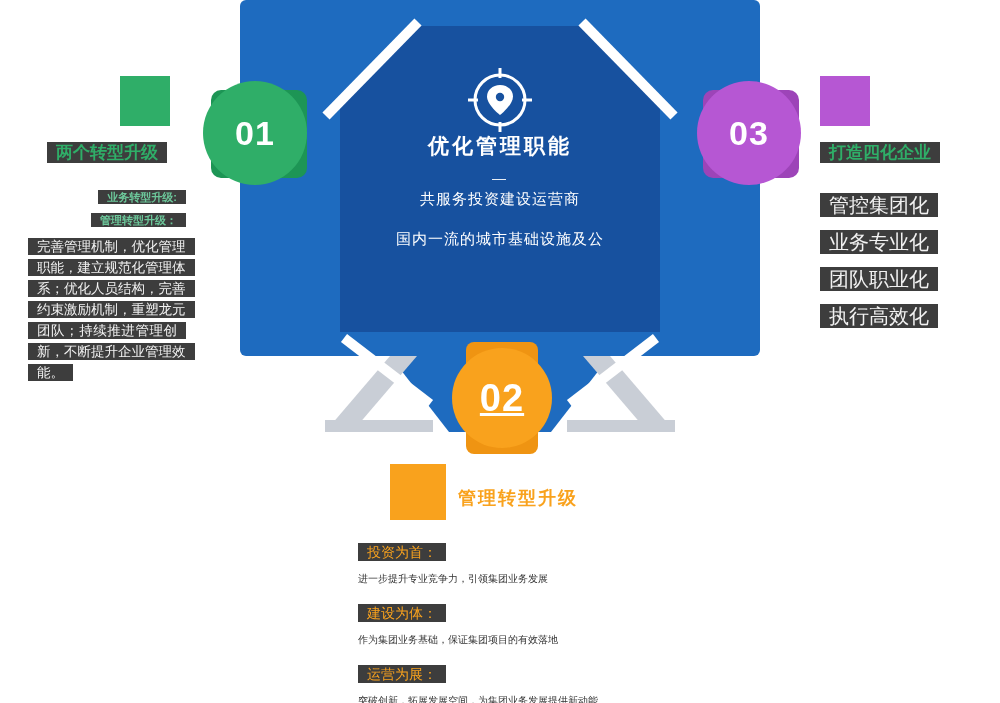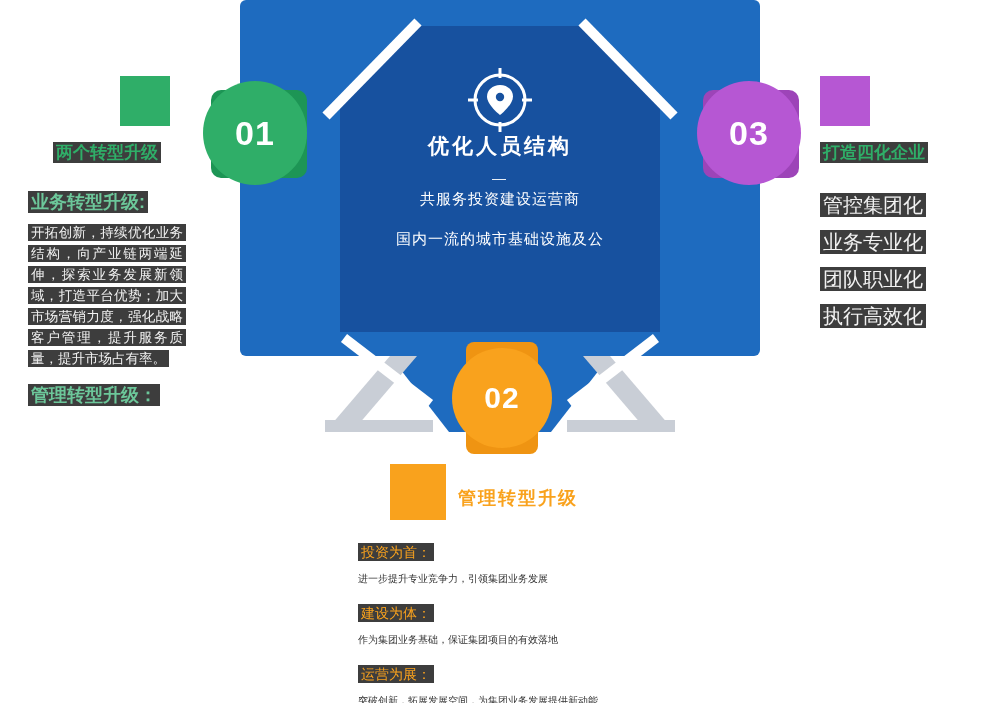--- a/index.html
+++ b/index.html
@@ -22,40 +22,40 @@
                  justify-content:center;color:#fff;font-weight:bold;font-size:34px;
                  letter-spacing:1px;}
   .badge-01{left:203px;top:81px;width:112px;height:104px;}
   .badge-01 .tab{left:8px;top:9px;width:96px;height:88px;background:var(--green-dark,#1d9555);}
   .badge-01 .circle{left:0;top:0;width:104px;height:104px;background:var(--green,#2fae68);}
   .badge-03{left:697px;top:81px;width:112px;height:104px;}
   .badge-03 .tab{left:6px;top:9px;width:96px;height:88px;background:var(--purple-dark,#9d44b8);}
   .badge-03 .circle{left:0;top:0;width:104px;height:104px;background:var(--purple,#b657d3);}
   .badge-02{left:452px;top:348px;width:100px;height:104px;}
   .badge-02 .tab{left:14px;top:-6px;width:72px;height:112px;background:var(--orange-dark,#ef9412);border-radius:8px;}
-  .badge-02 .circle{left:0;top:0;width:100px;height:100px;background:var(--orange,#f9a21d);font-size:30px;}
+  .badge-02 .circle{left:0;top:0;width:100px;height:100px;background:var(--orange,#f9a21d);font-size:38px;text-decoration:underline;}
 
   
   .icon-sq{position:absolute;z-index:2;}
   .sq-green{left:120px;top:76px;width:50px;height:50px;background:var(--green,#2fae68);}
   .sq-purple{left:820px;top:76px;width:50px;height:50px;background:var(--purple,#b657d3);}
   .sq-orange{left:390px;top:464px;width:56px;height:56px;background:var(--orange,#f9a21d);}
 
   
-  .strip{background:var(--strip,#3d3d3d);color:#f2f2f2;padding:1px 3px;
+  .strip{background:var(--strip,#3d3d3d);color:#f2f2f2;padding:1px 9px;
          box-decoration-break:clone;-webkit-box-decoration-break:clone;}
   .strip.green-text{color:var(--green,#2fae68);}
   .strip.lightgreen-text{color:#6cc79a;}
   .strip.orange-text{color:var(--orange,#f9a21d);}
 
   
   .left-title{position:absolute;left:28px;top:141px;width:158px;text-align:center;
               font-size:17px;font-weight:bold;z-index:2;}
   .left-body{position:absolute;left:28px;top:190px;width:158px;z-index:2;}
-  .sec-heading{margin:0 0 8px;text-align:left;font-size:18px;font-weight:bold;}
+  .sec-heading{margin:0 0 8px;text-align:right;font-size:11px;font-weight:bold;}
   .para{margin:0 0 14px;font-size:13.5px;line-height:21px;text-align:justify;}
 
   
   .right-title{position:absolute;left:820px;top:141px;width:160px;
                font-size:17px;font-weight:bold;z-index:2;}
   .right-items{position:absolute;left:820px;top:194px;width:160px;z-index:2;}
   .right-items .item{margin:0 0 15px;font-size:20px;line-height:22px;}
 
   
   .bottom-title{position:absolute;left:458px;top:486px;font-size:18px;font-weight:bold;
@@ -88,21 +88,21 @@
       <line x1="260" y1="68" x2="260" y2="78"></line>
       <line x1="260" y1="122" x2="260" y2="132"></line>
       <line x1="228" y1="100" x2="238" y2="100"></line>
       <line x1="282" y1="100" x2="292" y2="100"></line>
       <path d="M260 85 c-7.5 0 -13 5.2 -13 11.5 c0 8.5 13 18.5 13 18.5 c0 0 13 -10 13 -18.5 c0 -6.3 -5.5 -11.5 -13 -11.5 z" fill="#ffffff" stroke="none"></path>
       <circle cx="260" cy="97" r="4.2" fill="#17519f" stroke="none"></circle>
     </g>
   </svg>
 
   <div class="center-text">
-    <div class="center-title">优化人员结构</div>
+    <div class="center-title">优化管理职能</div>
     <div class="center-divider">—</div>
     <div class="center-line">共服务投资建设运营商</div>
     <div class="center-line first">国内一流的城市基础设施及公</div>
   </div>
 
   <div class="badge badge-01">
     <div class="tab"></div>
     <div class="circle">
       <span>01</span>
     </div>
@@ -124,25 +124,25 @@
   <div class="icon-sq sq-purple"></div>
   <div class="icon-sq sq-orange"></div>
 
   <div class="left-title">
     <span class="strip green-text">两个转型升级</span>
   </div>
   <div class="left-body">
     <p class="sec-heading">
       <span class="strip lightgreen-text">业务转型升级:</span>
     </p>
-    <p class="para">
-      <span class="strip">开拓创新，持续优化业务结构，向产业链两端延伸，探索业务发展新领域，打造平台优势；加大市场营销力度，强化战略客户管理，提升服务质量，提升市场占有率。</span>
-    </p>
     <p class="sec-heading">
       <span class="strip lightgreen-text">管理转型升级：</span>
+    </p>
+    <p class="para">
+      <span class="strip">完善管理机制，优化管理职能，建立规范化管理体系；优化人员结构，完善约束激励机制，重塑龙元团队；持续推进管理创新，不断提升企业管理效能。</span>
     </p>
   </div>
 
   <div class="right-title">
     <span class="strip green-text">打造四化企业</span>
   </div>
   <div class="right-items">
     <div class="item">
       <span class="strip">管控集团化</span>
     </div>

